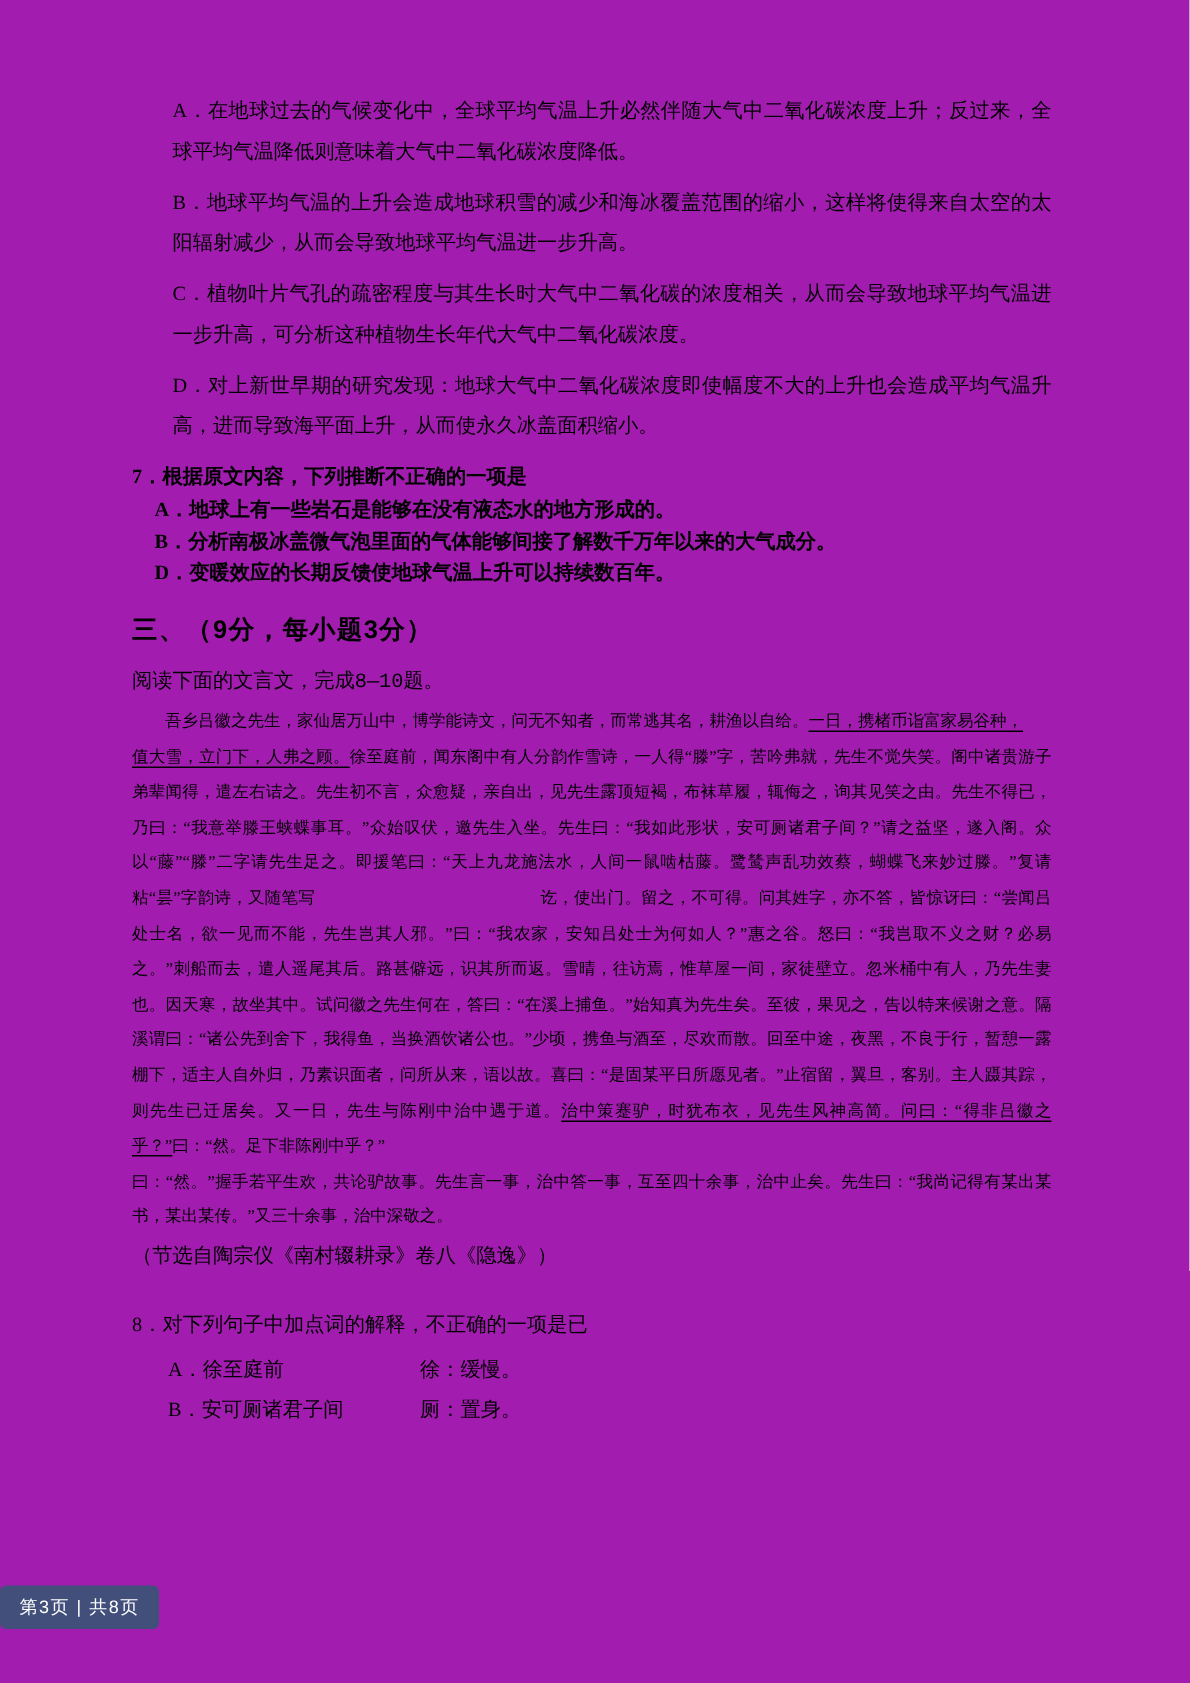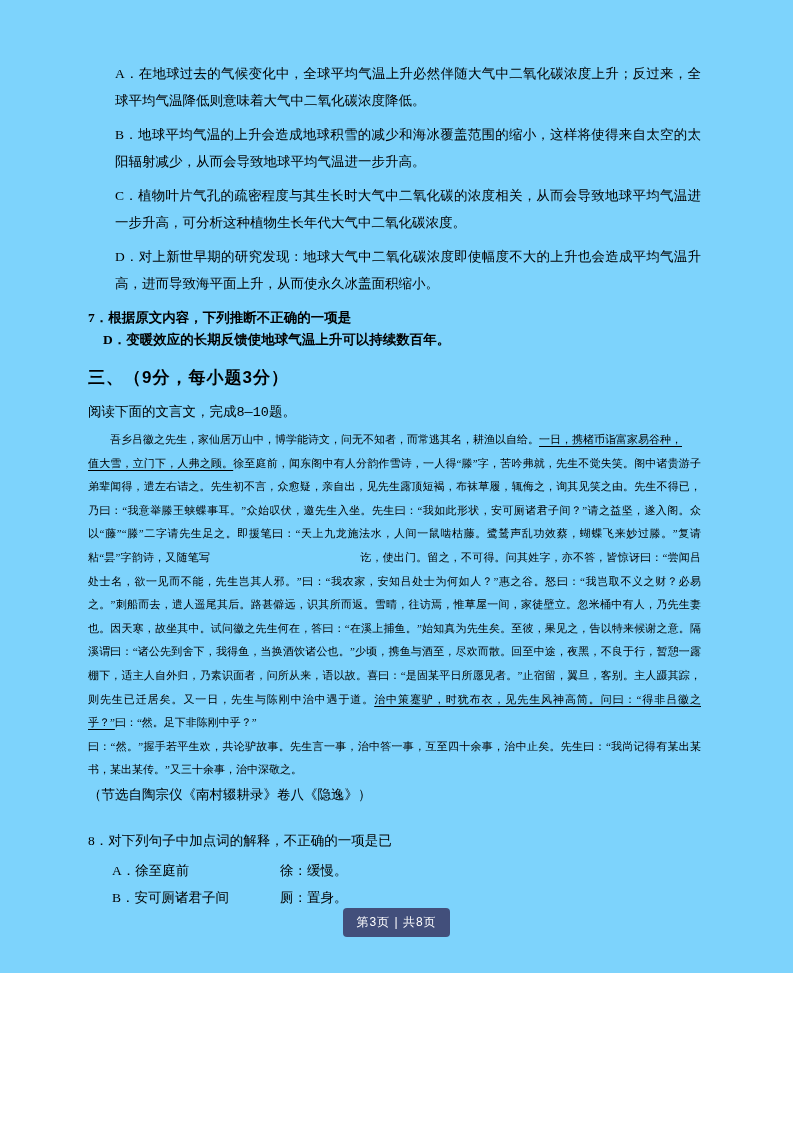--- a/index.html
+++ b/index.html
@@ -1,19 +1,19 @@
 <!DOCTYPE html>
 <html><head>
 <meta charset="utf-8">
 <style>
   * { margin:0; padding:0; box-sizing:border-box; }
   html,body { background:#ffffff; }
   .page {
-    width:793px; height:973px; position:relative; margin:0 auto;
-    background:#7dd3fc; color:#000;
+    width:793px; height:1122px; position:relative; margin:0 auto;
+    background:#a21caf; color:#000;
     font-family:"Liberation Serif","DejaVu Serif",serif;
     padding:60px 92px 0 88px; overflow:hidden;
   }
   
   .top-options { padding-left:27px; }
   .top-options .opt {
     font-size:13.5px; line-height:27px; text-align:justify; margin-bottom:7px;
   }
   
   .q7 { margin-top:10px;font-weight:bold; }
@@ -32,41 +32,43 @@
   }
   .passage .u { text-decoration:underline; text-underline-offset:3px; }
   .passage .gap { display:inline-block; width:150px; }
   .source { text-align:left; font-size:13.5px; margin-top:4px; }
   
   .q8 { margin-top:25px; }
   .q8 .stem { font-size:13.5px; line-height:24px; margin-bottom:4px; }
   .q8 .row { padding-left:24px; line-height:27px; font-size:13.5px; }
   .q8 .phrase { display:inline-block; width:168px; }
   
-  .footer { position:absolute; left:0; right:0; bottom:36px; text-align:center; }
+  .footer { position:absolute; left:0; right:0; bottom:36px; text-align:left; }
   .badge {
     display:inline-block; background:#424f7b; color:#ffffff;
     font-family:"Liberation Sans","DejaVu Sans",sans-serif;
     font-size:12px; padding:6px 13px; border-radius:4px; letter-spacing:1px;
   }
 </style>
 </head>
 <body>
 
 <div class="page">
 
   <section class="top-options">
     <p class="opt">A．在地球过去的气候变化中，全球平均气温上升必然伴随大气中二氧化碳浓度上升；反过来，全球平均气温降低则意味着大气中二氧化碳浓度降低。</p>
     <p class="opt">B．地球平均气温的上升会造成地球积雪的减少和海冰覆盖范围的缩小，这样将使得来自太空的太阳辐射减少，从而会导致地球平均气温进一步升高。</p>
     <p class="opt">C．植物叶片气孔的疏密程度与其生长时大气中二氧化碳的浓度相关，从而会导致地球平均气温进一步升高，可分析这种植物生长年代大气中二氧化碳浓度。</p>
     <p class="opt">D．对上新世早期的研究发现：地球大气中二氧化碳浓度即使幅度不大的上升也会造成平均气温升高，进而导致海平面上升，从而使永久冰盖面积缩小。</p>
   </section>
 
   <section class="q7">
     <p class="stem">7．根据原文内容，下列推断不正确的一项是</p>
+    <p class="opt">A．地球上有一些岩石是能够在没有液态水的地方形成的。</p>
+    <p class="opt">B．分析南极冰盖微气泡里面的气体能够间接了解数千万年以来的大气成分。</p>
     <p class="opt">D．变暖效应的长期反馈使地球气温上升可以持续数百年。</p>
   </section>
 
   <h2 class="section-heading">三、（9分，每小题3分）</h2>
   <p class="intro">阅读下面的文言文，完成8—10题。</p>
 
   <p class="passage"><span>吾乡吕徽之先生，家仙居万山中，博学能诗文，问无不知者，而常逃其名，耕渔以自给。</span><span class="u">一日，携楮币诣富家易谷种，</span><br><span class="u">值大雪，立门下，人弗之顾。</span><span>徐至庭前，闻东阁中有人分韵作雪诗，一人得“滕”字，苦吟弗就，先生不觉失笑。阁中诸贵游子弟辈闻得，遣左右诘之。先生初不言，众愈疑，亲自出，见先生露顶短褐，布袜草履，辄侮之，询其见笑之由。先生不得已，乃曰：“我意举滕王蛱蝶事耳。”众始叹伏，邀先生入坐。先生曰：“我如此形状，安可厕诸君子间？”请之益坚，遂入阁。众以“藤”“滕”二字请先生足之。即援笔曰：“天上九龙施法水，人间一鼠啮枯藤。鹭鸶声乱功效蔡，蝴蝶飞来妙过滕。”复请粘“昙”字韵诗，又随笔写</span><span class="gap"></span><span>讫，使出门。留之，不可得。问其姓字，亦不答，皆惊讶曰：“尝闻吕处士名，欲一见而不能，先生岂其人邪。”曰：“我农家，安知吕处士为何如人？”惠之谷。怒曰：“我岂取不义之财？必易之。”刺船而去，遣人遥尾其后。路甚僻远，识其所而返。雪晴，往访焉，惟草屋一间，家徒壁立。忽米桶中有人，乃先生妻也。因天寒，故坐其中。试问徽之先生何在，答曰：“在溪上捕鱼。”始知真为先生矣。至彼，果见之，告以特来候谢之意。隔溪谓曰：“诸公先到舍下，我得鱼，当换酒饮诸公也。”少顷，携鱼与酒至，尽欢而散。回至中途，夜黑，不良于行，暂憩一露棚下，适主人自外归，乃素识面者，问所从来，语以故。喜曰：“是固某平日所愿见者。”止宿留，翼旦，客别。主人蹑其踪，则先生已迁居矣。又一日，先生与陈刚中治中遇于道。</span><span class="u">治中策蹇驴，时犹布衣，见先生风神高简。问曰：“得非吕徽之乎？”</span><span>曰：“然。足下非陈刚中乎？”</span><br><span>曰：“然。”握手若平生欢，共论驴故事。先生言一事，治中答一事，互至四十余事，治中止矣。先生曰：“我尚记得有某出某书，某出某传。”又三十余事，治中深敬之。</span></p>
 
   <p class="source">（节选自陶宗仪《南村辍耕录》卷八《隐逸》）</p>
 

